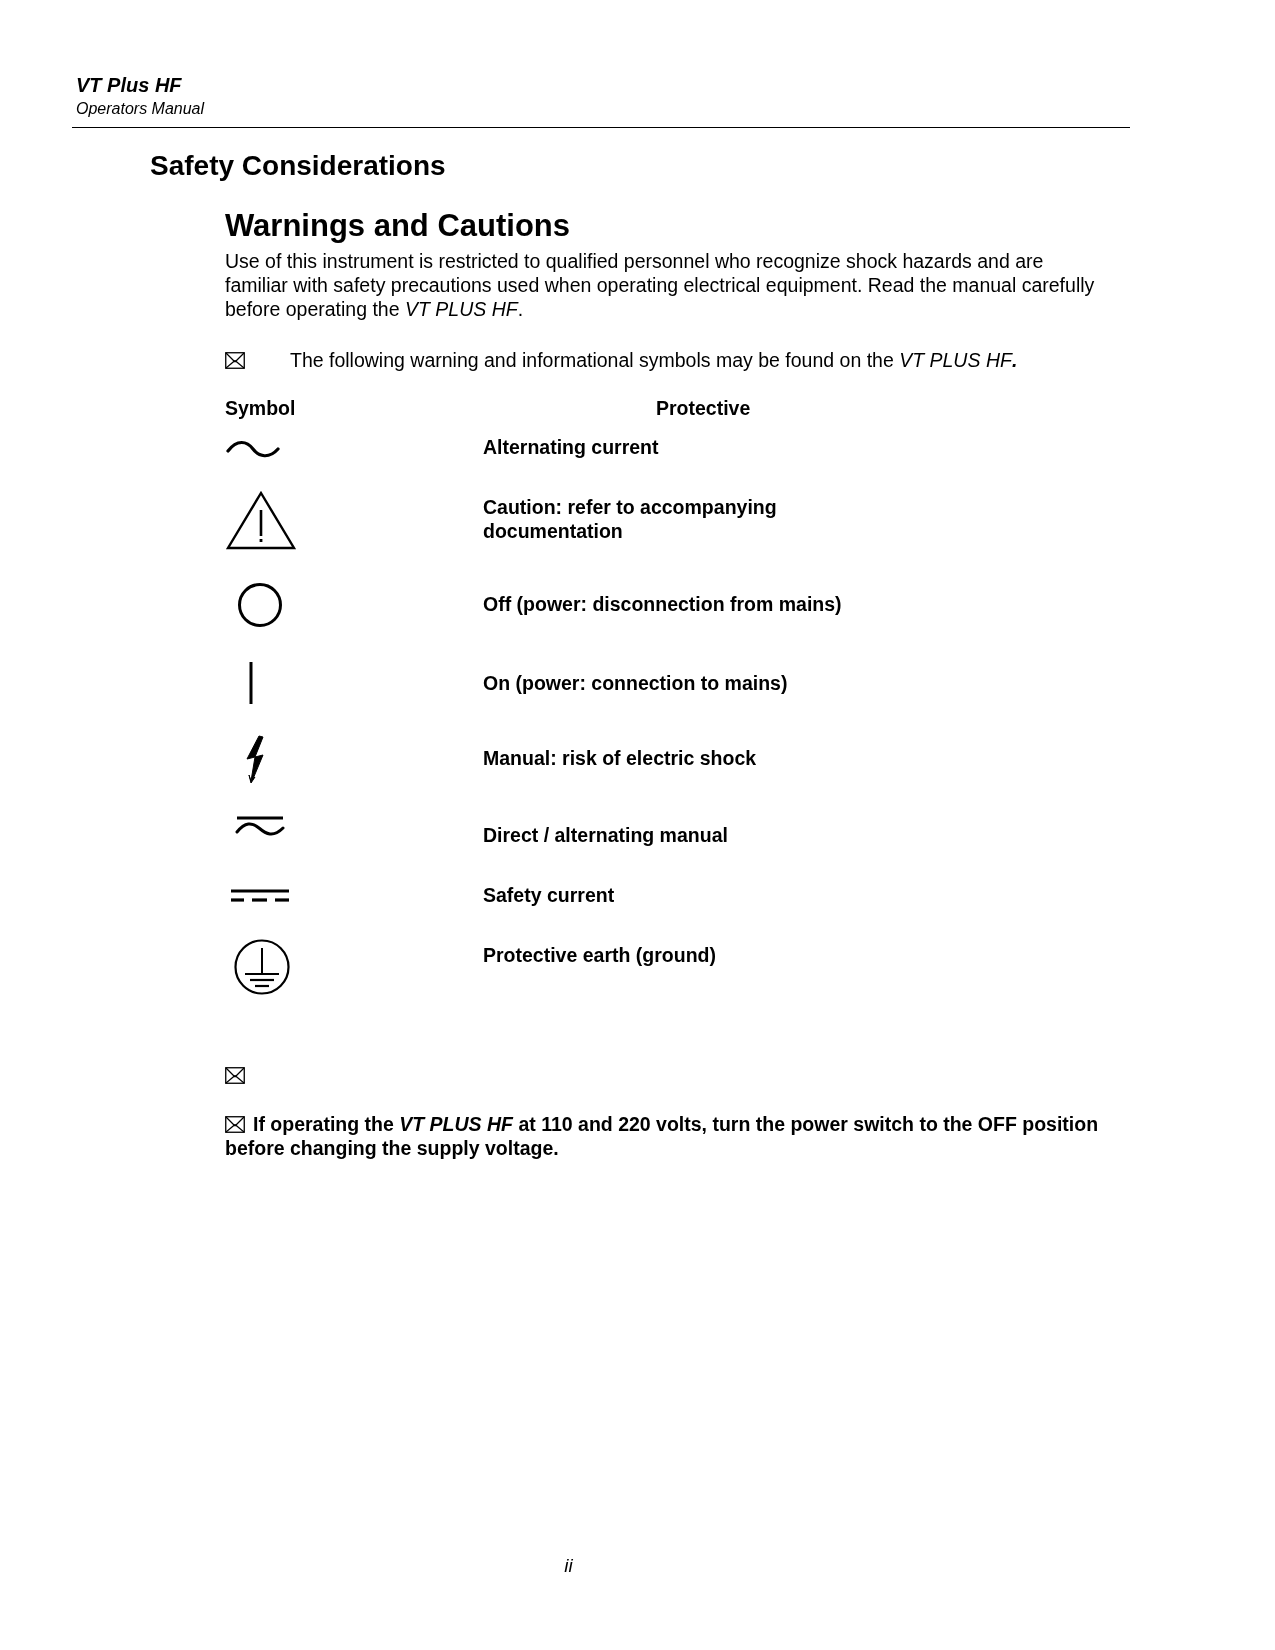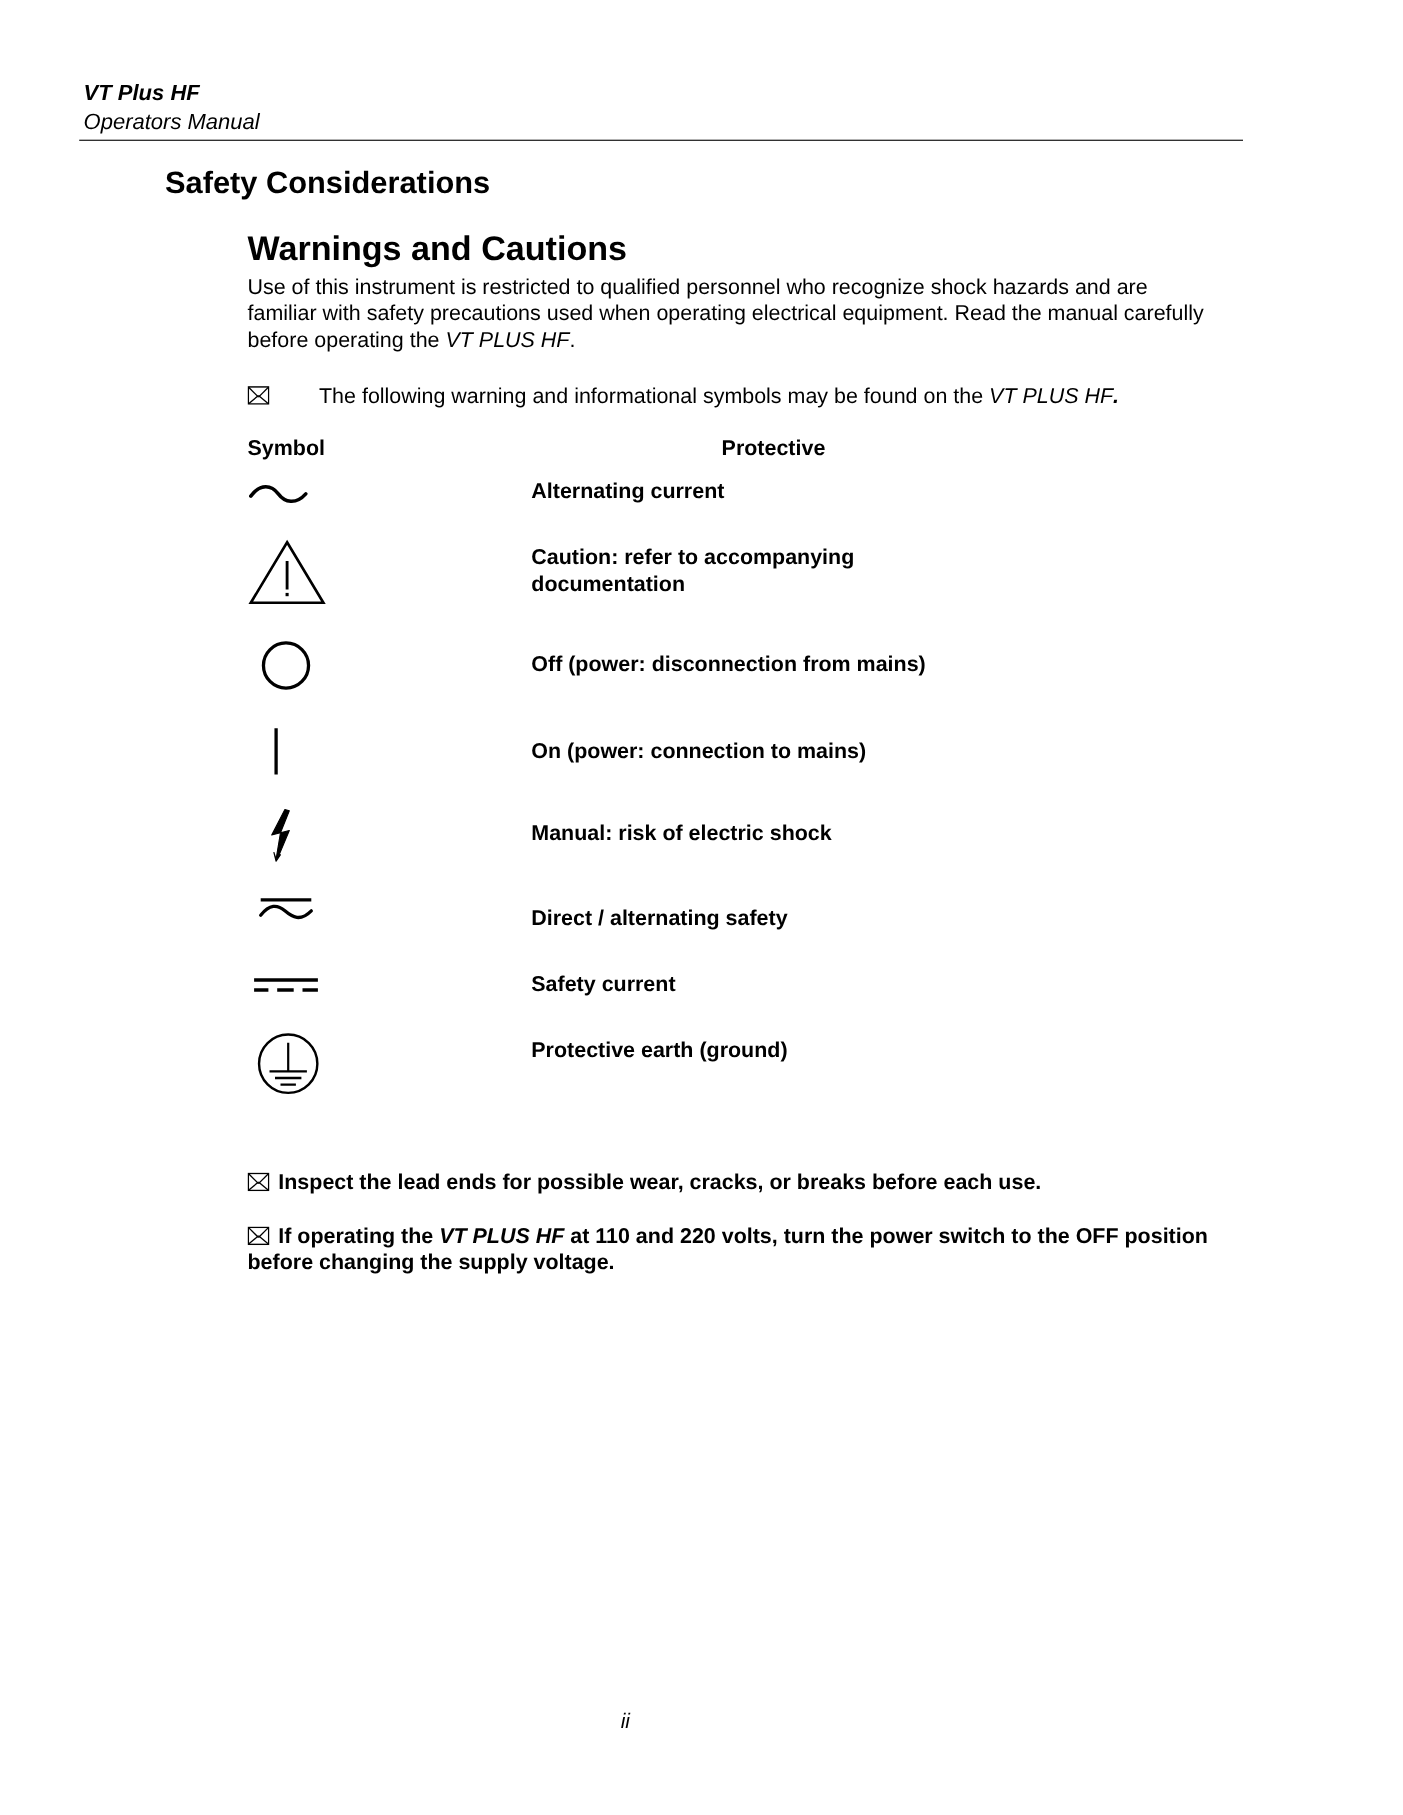--- a/index.html
+++ b/index.html
@@ -2,21 +2,21 @@
 <html><head>
 <meta charset="utf-8">
 <style>
   html, body { margin: 0; padding: 0; background: #ffffff; }
   body {
     width: 1275px; height: 1650px; position: relative; overflow: hidden;
     font-family: "Liberation Sans", "DejaVu Sans", sans-serif; color: #000;
   }
   .abs { position: absolute; }
   .hdr-title { left: 76px; top: 74px; font-size: 20px; font-weight: bold; font-style: italic; }
-  .hdr-sub { left: 76px; top: 100px; font-size: 20px; font-style: italic; }
+  .hdr-sub { left: 76px; top: 100px; font-size: 16px; font-style: italic; }
   .hdr-rule { left: 72px; top: 127px; width: 1058px; height: 0; border-top: 1.5px solid #000; }
   .h1 { left: 150px; top: 150px; font-size: 28px; font-weight: bold; }
   .h2 { left: 225px; top: 208px; font-size: 31px; font-weight: bold; }
   .para { left: 225px; top: 249px; width: 880px; font-size: 19.5px; line-height: 24px; }
   .intro { left: 225px; top: 348px; width: 880px; font-size: 19.5px; line-height: 24px; }
   .intro .txt { position: absolute; left: 65px; top: 0; white-space: nowrap; }
   .box-icon { display: inline-block; width: 20px; height: 17px; vertical-align: -2px; }
   .col-h { font-size: 19.5px; font-weight: bold; top: 397px; }
   .col-sym { left: 225px; }
   .col-desc { left: 656px; }
@@ -103,21 +103,21 @@
   <div class="desc" style="top:11px;">Manual:  risk of electric shock</div>
 </div>
 
 <div class="row" style="top:812px;">
   <div class="sym" style="top:2px;left:10px;">
     <svg width="50" height="26" viewBox="0 0 50 26">
         <line x1="2" y1="4" x2="48" y2="4" stroke="#000" stroke-width="3"></line>
         <path d="M2 18 C 10 8, 17 8, 24 14 S 38 24, 48 14" fill="none" stroke="#000" stroke-width="3" stroke-linecap="round"></path>
       </svg>
   </div>
-  <div class="desc" style="top:11px;">Direct / alternating safety</div>
+  <div class="desc" style="top:11px;">Direct / alternating manual</div>
 </div>
 
 <div class="row" style="top:880px;">
   <div class="sym" style="top:8px;left:5px;">
     <svg width="60" height="16" viewBox="0 0 60 16">
         <line x1="1" y1="3" x2="59" y2="3" stroke="#000" stroke-width="3.2"></line>
         <line x1="1" y1="12" x2="14" y2="12" stroke="#000" stroke-width="3.2"></line>
         <line x1="22" y1="12" x2="37" y2="12" stroke="#000" stroke-width="3.2"></line>
         <line x1="45" y1="12" x2="59" y2="12" stroke="#000" stroke-width="3.2"></line>
       </svg>
@@ -140,21 +140,21 @@
 
 <div class="abs bullet" style="top:1063px;">
   <span class="box-icon">
     <svg width="20" height="17" viewBox="0 0 20 17">
         <rect x="0.75" y="0.75" width="18.5" height="15.5" fill="none" stroke="#000" stroke-width="1.3"></rect>
         <line x1="1" y1="1" x2="10" y2="10" stroke="#000" stroke-width="1.2"></line>
         <line x1="19" y1="1" x2="10" y2="10" stroke="#000" stroke-width="1.2"></line>
         <line x1="1" y1="16" x2="10" y2="8.5" stroke="#000" stroke-width="1.2"></line>
         <line x1="19" y1="16" x2="10" y2="8.5" stroke="#000" stroke-width="1.2"></line>
       </svg>
-  </span><span>Inspect the lead ends for possible wear, cracks, or breaks before each use.</span>
+  </span>
 </div>
 
 <div class="abs bullet" style="top:1112px;">
   <span class="box-icon">
     <svg width="20" height="17" viewBox="0 0 20 17">
         <rect x="0.75" y="0.75" width="18.5" height="15.5" fill="none" stroke="#000" stroke-width="1.3"></rect>
         <line x1="1" y1="1" x2="10" y2="10" stroke="#000" stroke-width="1.2"></line>
         <line x1="19" y1="1" x2="10" y2="10" stroke="#000" stroke-width="1.2"></line>
         <line x1="1" y1="16" x2="10" y2="8.5" stroke="#000" stroke-width="1.2"></line>
         <line x1="19" y1="16" x2="10" y2="8.5" stroke="#000" stroke-width="1.2"></line>

